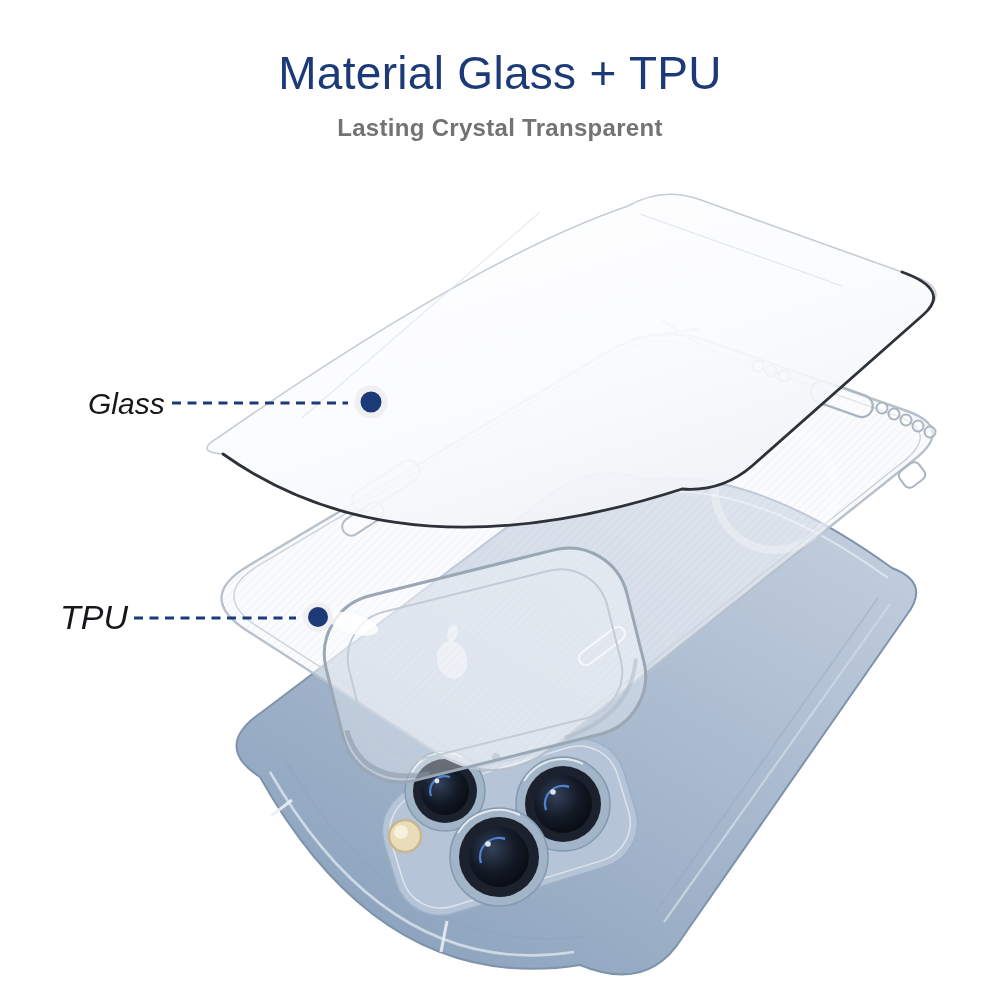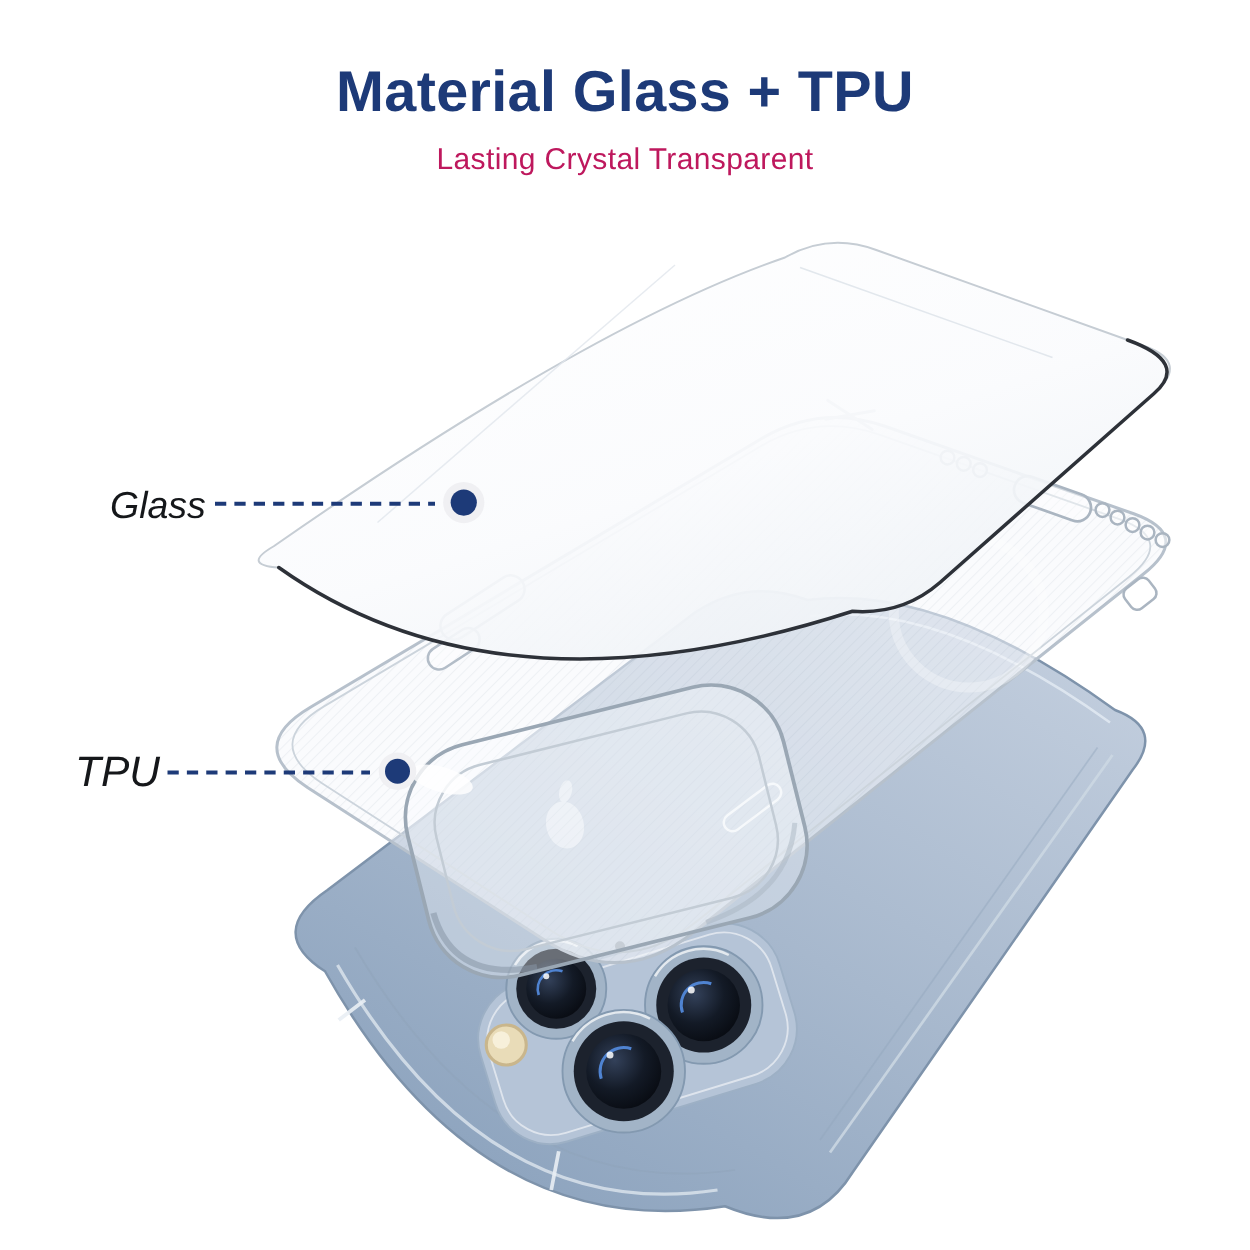--- a/index.html
+++ b/index.html
@@ -1,22 +1,22 @@
 <!DOCTYPE html>
 <html><head>
 <meta charset="utf-8">
 <style>
   html,body{margin:0;padding:0;}
   body{
     width:1000px;height:1000px;position:relative;background:#ffffff;overflow:hidden;
     font-family:"Liberation Sans","DejaVu Sans",sans-serif;
   }
   .hdr{position:absolute;left:0;right:0;text-align:center;}
-  #title{top:50px;font-size:46px;font-weight:700;letter-spacing:.3px;color:#1d3a78;line-height:1;margin:0;}
-  #subtitle{top:116px;font-size:24px;font-weight:400;letter-spacing:.3px;color:#be185d;line-height:1;margin:0;}
+  #title{top:50px;font-size:46px;font-weight:400;letter-spacing:.3px;color:#1d3a78;line-height:1;margin:0;}
+  #subtitle{top:116px;font-size:24px;font-weight:700;letter-spacing:.3px;color:#737373;line-height:1;margin:0;}
   svg.scene{position:absolute;left:0;top:0;width:1000px;height:1000px;}
   .callout-label{font-family:"Liberation Sans","DejaVu Sans",sans-serif;font-style:italic;fill:#15171a;}
   .lbl-glass{font-size:30px;}
   .lbl-tpu{font-size:34px;}
 </style>
 </head>
 <body>
 
 <h1 id="title" class="hdr">Material Glass + TPU</h1>
 <p id="subtitle" class="hdr">Lasting Crystal Transparent</p>

